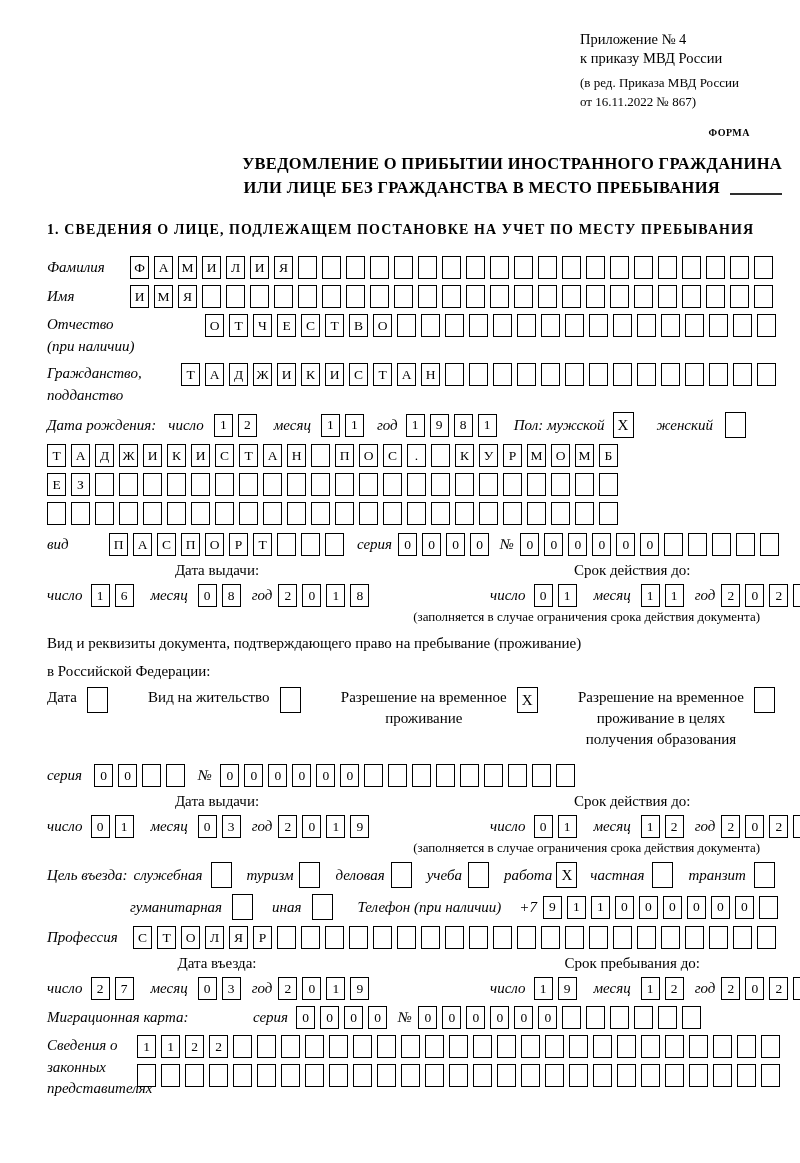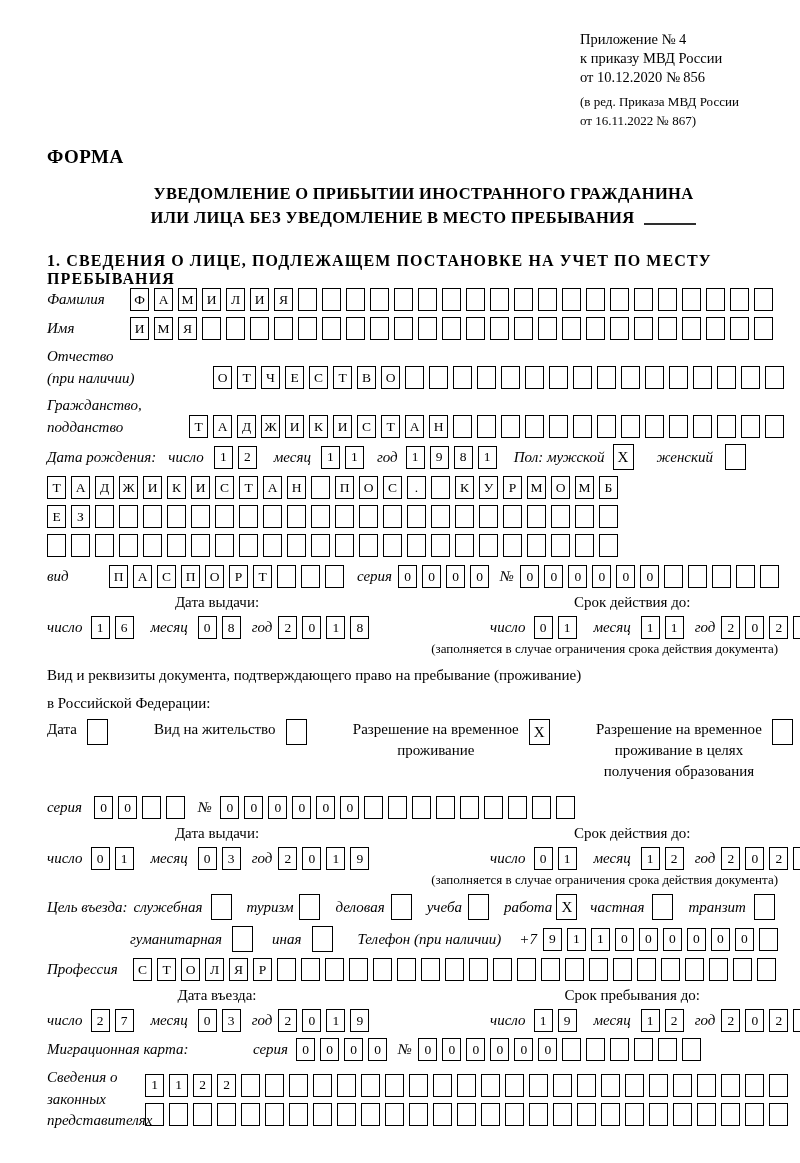--- a/index.html
+++ b/index.html
@@ -1,26 +1,26 @@
 <!DOCTYPE html>
 <html><head>
 <meta charset="utf-8">
 <style>
   html,body{margin:0;padding:0;background:#fff;}
   body{width:800px;height:1163px;overflow:hidden;font-family:"Liberation Serif","DejaVu Serif",serif;color:#000;}
-  .page{box-sizing:border-box;width:800px;height:1163px;padding:30px 0 0 47px;font-size:15px;}
+  .page{box-sizing:border-box;width:800px;height:1163px;padding:30px 18px 0 47px;font-size:15px;}
   .apx{margin-left:533px;line-height:19px;font-size:14.5px;}
   .apx .amend{font-size:13px;}
   .apx .amend.first{margin-top:5px;}
-  .forma{font-weight:bold;text-align:left;padding-right:32px;margin-top:16px;font-size:19px;letter-spacing:.5px;}
-  .title{font-weight:bold;text-align:center;margin-top:14px;font-size:16.5px;line-height:24px;letter-spacing:.3px;}
+  .forma{font-weight:bold;text-align:right;padding-right:32px;margin-top:16px;font-size:10px;letter-spacing:.5px;}
+  .title{font-weight:bold;text-align:right;margin-top:14px;font-size:16.5px;line-height:24px;letter-spacing:.3px;}
   .uline{display:inline-block;width:52px;border-bottom:2.5px solid #2e2e2e;margin-left:10px;transform:translateY(2px);}
-  .sec1{font-weight:bold;margin-top:22px;font-size:16px;letter-spacing:1.1px;}
+  .sec1{font-weight:bold;margin-top:22px;margin-bottom:18px;font-size:14px;letter-spacing:1.1px;}
   .frow{display:flex;align-items:center;margin-bottom:6px;flex-wrap:nowrap;}
-  .frow.top{align-items:flex-end;gap:8px;}
+  .frow.top{align-items:flex-start;}
   .lbl{flex:none;font-style:italic;}
   .lbl2{line-height:21.5px;}
   .cells{display:inline-flex;flex:none;}
   .cell{box-sizing:border-box;flex:none;width:19px;height:23px;border:1.5px solid #000;margin-right:5px;
         display:inline-flex;align-items:center;justify-content:center;font-size:13.5px;line-height:1;}
   .cell.cb{width:21px;height:26px;font-size:15px;}
   .w83{width:83px;} .w158{width:158px;} .w134{width:134px;} .w62{width:62px;} .w86{width:86px;} .w90{width:90px;} .w206{width:206px;}
   .mr4{margin-right:4px;} .mr6{margin-right:6px;} .mr8{margin-right:8px;} .mr10{margin-right:10px;}
   .mr12{margin-right:12px;} .mr14{margin-right:14px;} .mr18{margin-right:18px;}
   .mr20{margin-right:20px;}
@@ -43,30 +43,29 @@
   .opt .cells{margin-left:10px;margin-top:0;}
 </style>
 </head>
 <body>
 
 <div class="page">
 
   <div class="apx">
     <div>Приложение № 4</div>
     <div>к приказу МВД России</div>
-    <div>от 10.12.2020 № 856</div>
     <div class="amend first">(в ред. Приказа МВД России</div>
     <div class="amend">от 16.11.2022 № 867)</div>
   </div>
 
   <div class="forma">ФОРМА</div>
 
   <div class="title">
     <div>УВЕДОМЛЕНИЕ О ПРИБЫТИИ ИНОСТРАННОГО ГРАЖДАНИНА</div>
-    <div><span>ИЛИ ЛИЦА БЕЗ УВЕДОМЛЕНИЕ В МЕСТО ПРЕБЫВАНИЯ</span><span class="uline"></span></div>
+    <div><span>ИЛИ ЛИЦЕ БЕЗ ГРАЖДАНСТВА В МЕСТО ПРЕБЫВАНИЯ</span><span class="uline"></span></div>
   </div>
 
   <div class="sec1">1. СВЕДЕНИЯ О ЛИЦЕ, ПОДЛЕЖАЩЕМ ПОСТАНОВКЕ НА УЧЕТ ПО МЕСТУ ПРЕБЫВАНИЯ</div>
 
   <div class="frow">
     <span class="lbl w83">Фамилия</span>
     <span class="cells">
         <span class="cell">Ф</span>
         <span class="cell">А</span>
         <span class="cell">М</span>

